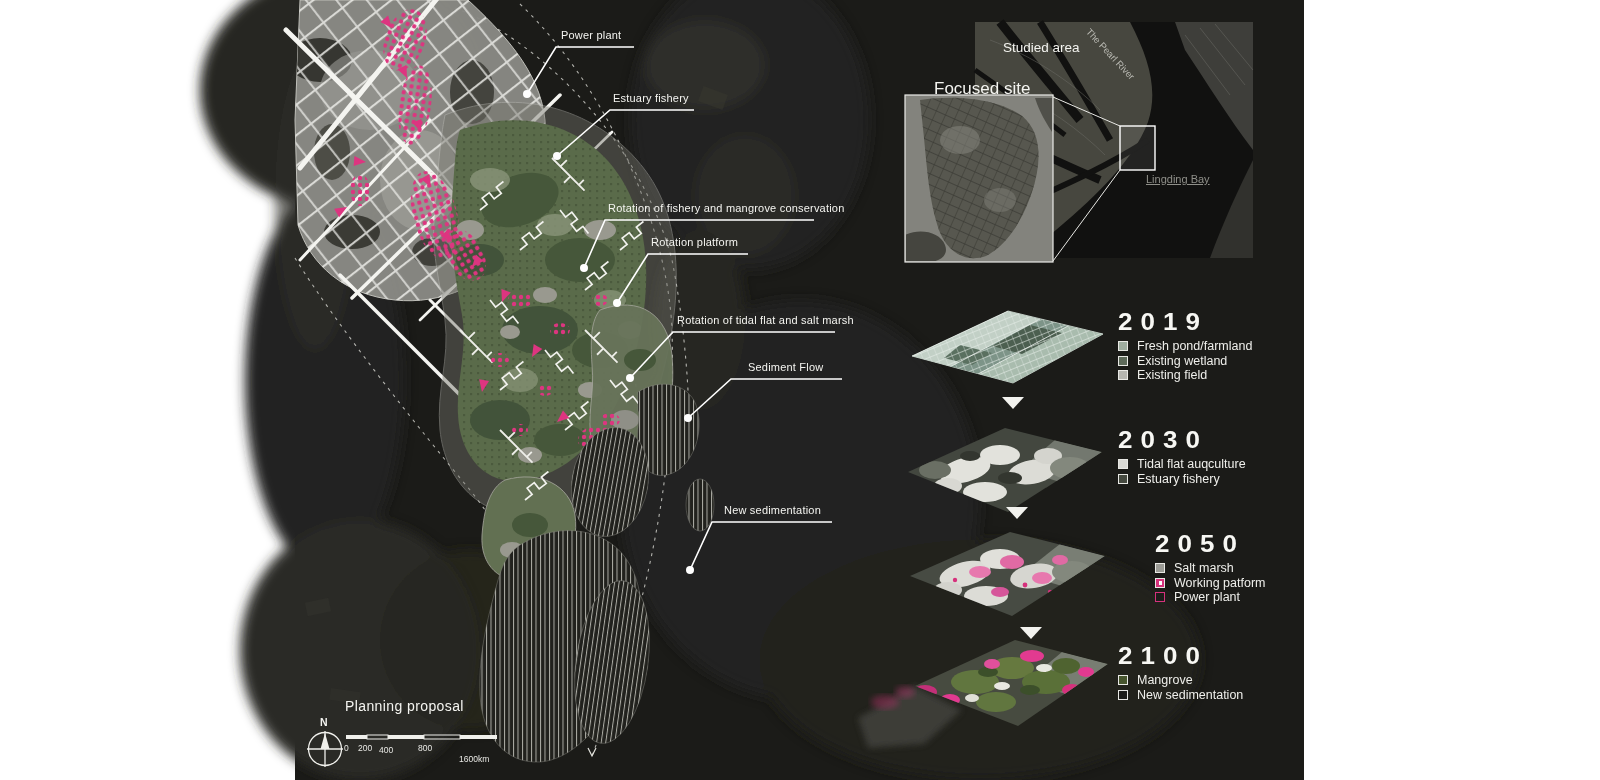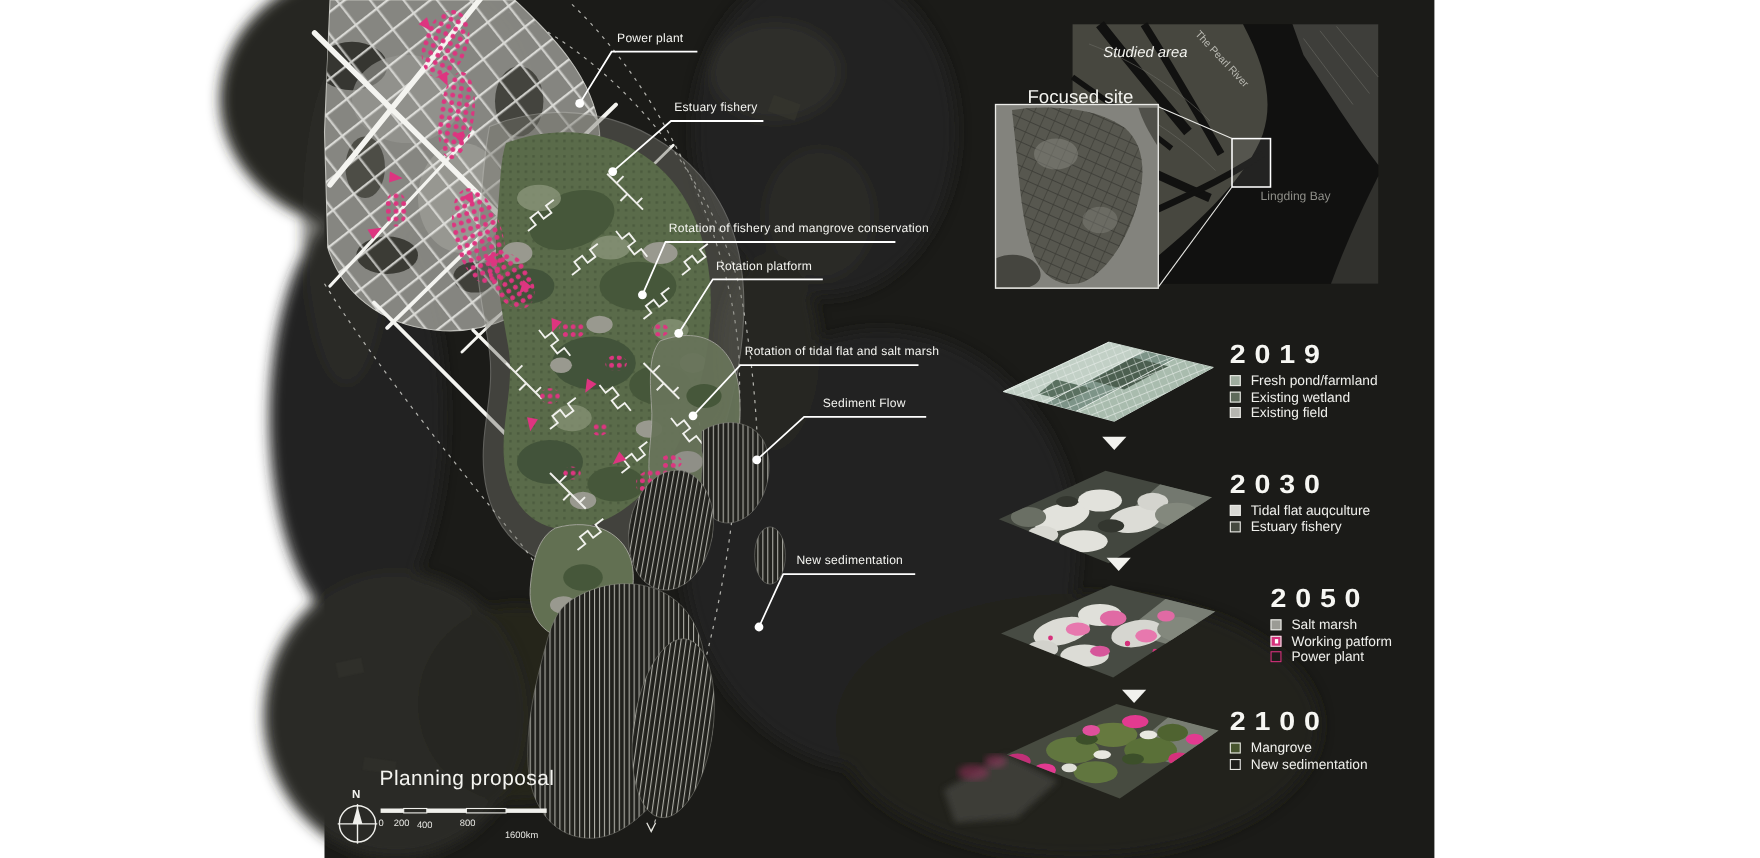--- a/index.html
+++ b/index.html
@@ -1,27 +1,27 @@
 <!DOCTYPE html>
 <html><head>
 <meta charset="utf-8">
 <style>
   html,body{margin:0;padding:0;background:#ffffff;}
   #page{position:relative;width:1444px;height:780px;background:#ffffff;overflow:hidden;
         font-family:"Liberation Sans", sans-serif;}
   #art{position:absolute;left:0;top:0;z-index:1;}
   .lbl{position:absolute;z-index:3;color:#f4f4f0;white-space:nowrap;}
   .callout{font-size:11px;letter-spacing:.2px;}
-  .maptitle{font-size:19px;letter-spacing:.4px;text-align:center;}
+  .maptitle{font-size:14px;letter-spacing:.4px;text-align:center;}
   .north{font-size:10.5px;font-weight:bold;}
   .scalelbl{font-size:8.5px;color:#e8e8e4;}
-  .inset-big{font-size:13.5px;font-style:italic;}
+  .inset-big{font-size:13.5px;}
   .inset-mid{font-size:17px;}
   .river{font-size:9.5px;color:#b9b9b2;transform:rotate(47deg);transform-origin:left top;}
-  .bay{font-size:11px;color:#8f8f89;}
+  .bay{font-size:11px;color:#8f8f89;text-decoration:underline;}
   .phase{position:absolute;z-index:3;}
   .year{color:#f7f7f3;font-weight:bold;font-size:26px;letter-spacing:8px;
         transform:scaleY(0.92);transform-origin:left top;}
   .legend{margin-top:0;}
   .lrow{display:flex;align-items:center;height:14.2px;margin-bottom:0.3px;}
   .swatch{width:10px;height:10px;border:1.4px solid #e8e8e4;margin-right:9px;flex:0 0 auto;
           position:relative;box-sizing:border-box;}
   .swatch .dot{position:absolute;left:2.6px;top:2.6px;width:3.4px;height:3.4px;background:#ffffff;}
   .ltext{color:#efefeb;font-size:12.5px;}
 </style>

